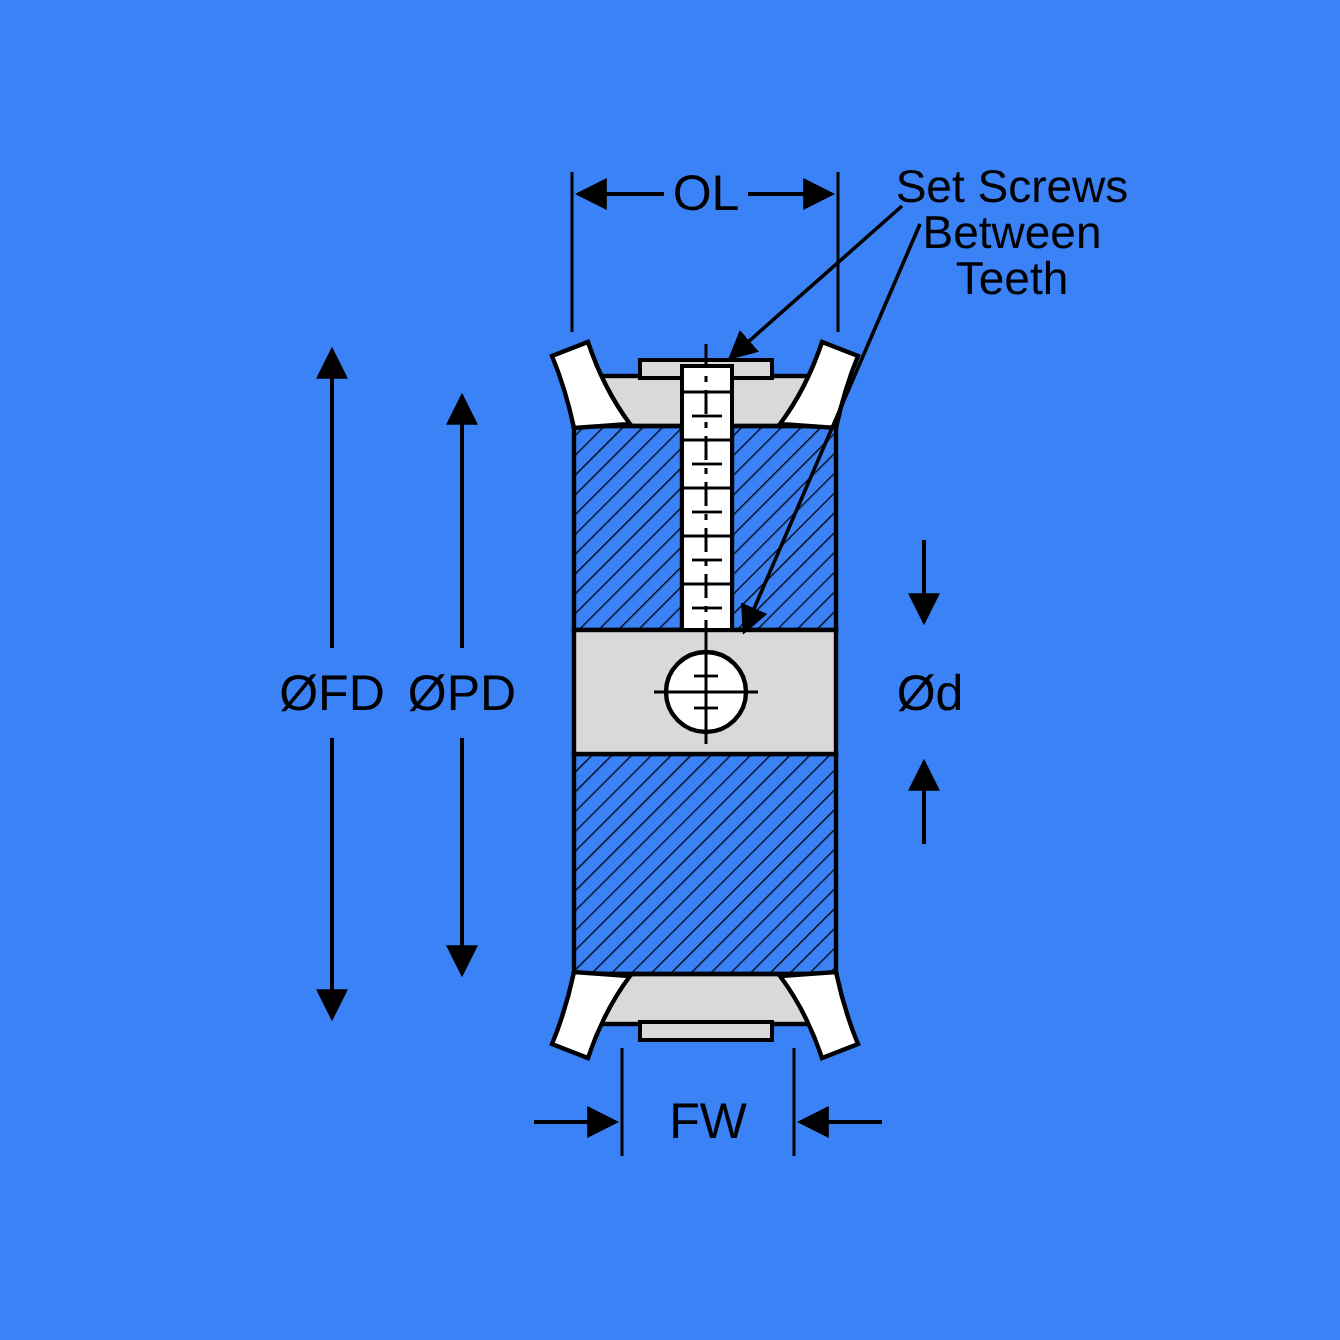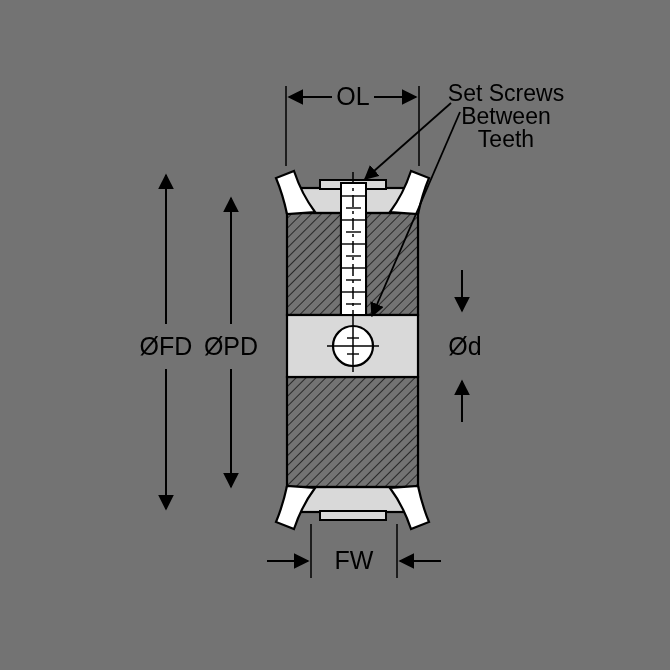--- a/index.html
+++ b/index.html
@@ -1,17 +1,17 @@
 <!DOCTYPE html>
 <html><head>
 <meta charset="utf-8">
 <style>
   html,body{margin:0;padding:0;background:#ffffff;}
   .stage{
-    position:relative;width:670px;height:670px;background:#737373;
+    position:relative;width:670px;height:670px;background:#3b82f6;
     font-family:"Liberation Sans",sans-serif;overflow:hidden;
   }
   svg{display:block;}
   text{
     font-family:"Liberation Sans",sans-serif;
     fill:#000;
   }
   .dim-label{font-size:25px;font-weight:500;}
   .note-label{font-size:23px;font-weight:500;}
 </style>

